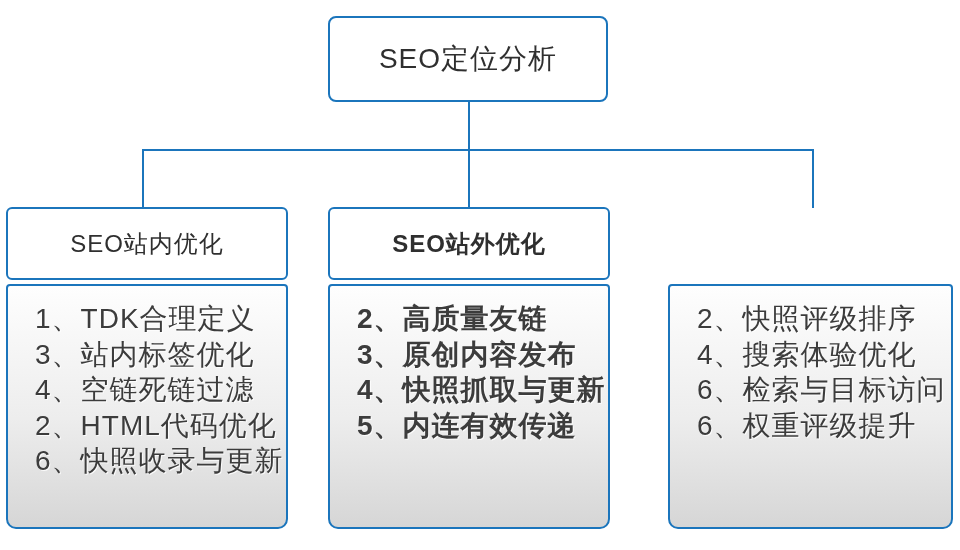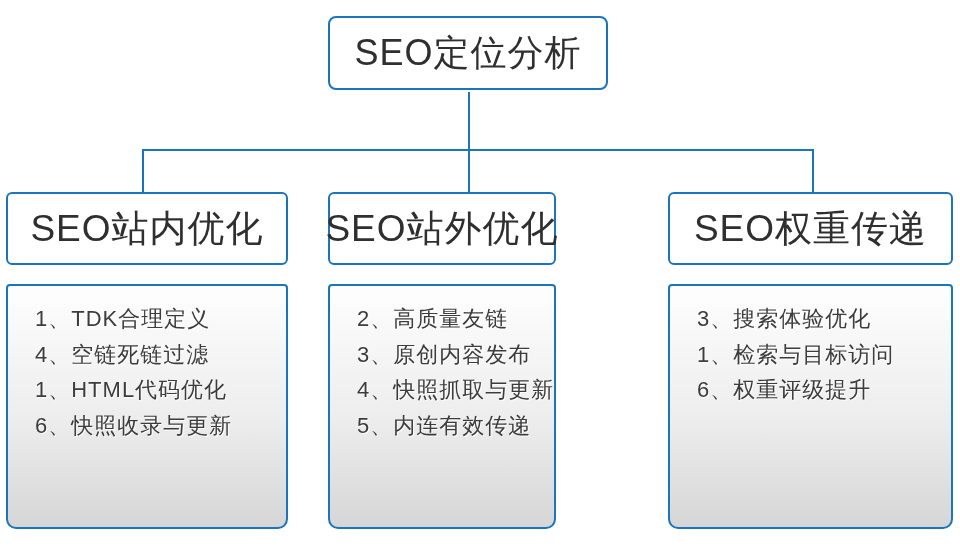--- a/index.html
+++ b/index.html
@@ -19,43 +19,43 @@
     border: 2px solid var(--accent);
     box-sizing: border-box;
     display: flex;
     align-items: center;
     justify-content: center;
     color: #2f2f2f;
     letter-spacing: 1px;
     white-space: nowrap;
   }
   .root-node {
-    left: 328px; top: 16px; width: 280px; height: 74px;
+    left: 328px; top: 16px; width: 280px; height: 86px;
     border-radius: 8px;
-    font-size: 36px;
+    font-size: 28px;
   }
   .branch-header {
-    top: 192px; height: 73px;
+    top: 207px; height: 73px;
     border-radius: 6px;
-    font-size: 37px;
+    font-size: 24px;
   }
   .panel {
     position: absolute;
     top: 284px; height: 245px;
     border: 2px solid var(--accent);
     border-radius: 4px 4px 10px 10px;
     box-sizing: border-box;
     background: linear-gradient(180deg, #fefefe 0%, #ededed 55%, #d6d6d6 100%);
     padding: 15px 0 0 27px;
   }
   .col-1 { left: 6px;   width: 282px; }
-  .col-2 { left: 328px; width: 228px; }
+  .col-2 { left: 328px; width: 282px; font-weight: bold; }
   .col-3 { left: 668px; width: 285px; }
   .list-item {
-    font-size: 22px;
+    font-size: 28px;
     line-height: 35.5px;
     color: var(--text);
     letter-spacing: 1px;
     text-shadow: 1px 1px 0 rgba(255,255,255,0.85);
     white-space: nowrap;
   }
 </style>
 </head>
 <body>
 
@@ -68,37 +68,36 @@
 
   <div class="node root-node">
     <span>SEO定位分析</span>
   </div>
 
   <div class="node branch-header col-1">
     <span>SEO站内优化</span>
   </div>
   <div class="panel col-1">
     <div class="list-item">1、TDK合理定义</div>
+    <div class="list-item">3、站内标签优化</div>
     <div class="list-item">4、空链死链过滤</div>
-    <div class="list-item">1、HTML代码优化</div>
+    <div class="list-item">2、HTML代码优化</div>
     <div class="list-item">6、快照收录与更新</div>
   </div>
 
   <div class="node branch-header col-2">
     <span>SEO站外优化</span>
   </div>
   <div class="panel col-2">
     <div class="list-item">2、高质量友链</div>
     <div class="list-item">3、原创内容发布</div>
     <div class="list-item">4、快照抓取与更新</div>
     <div class="list-item">5、内连有效传递</div>
   </div>
 
-  <div class="node branch-header col-3">
-    <span>SEO权重传递</span>
-  </div>
   <div class="panel col-3">
-    <div class="list-item">3、搜索体验优化</div>
-    <div class="list-item">1、检索与目标访问</div>
+    <div class="list-item">2、快照评级排序</div>
+    <div class="list-item">4、搜索体验优化</div>
+    <div class="list-item">6、检索与目标访问</div>
     <div class="list-item">6、权重评级提升</div>
   </div>
 
 </div>
 
 </body></html>

